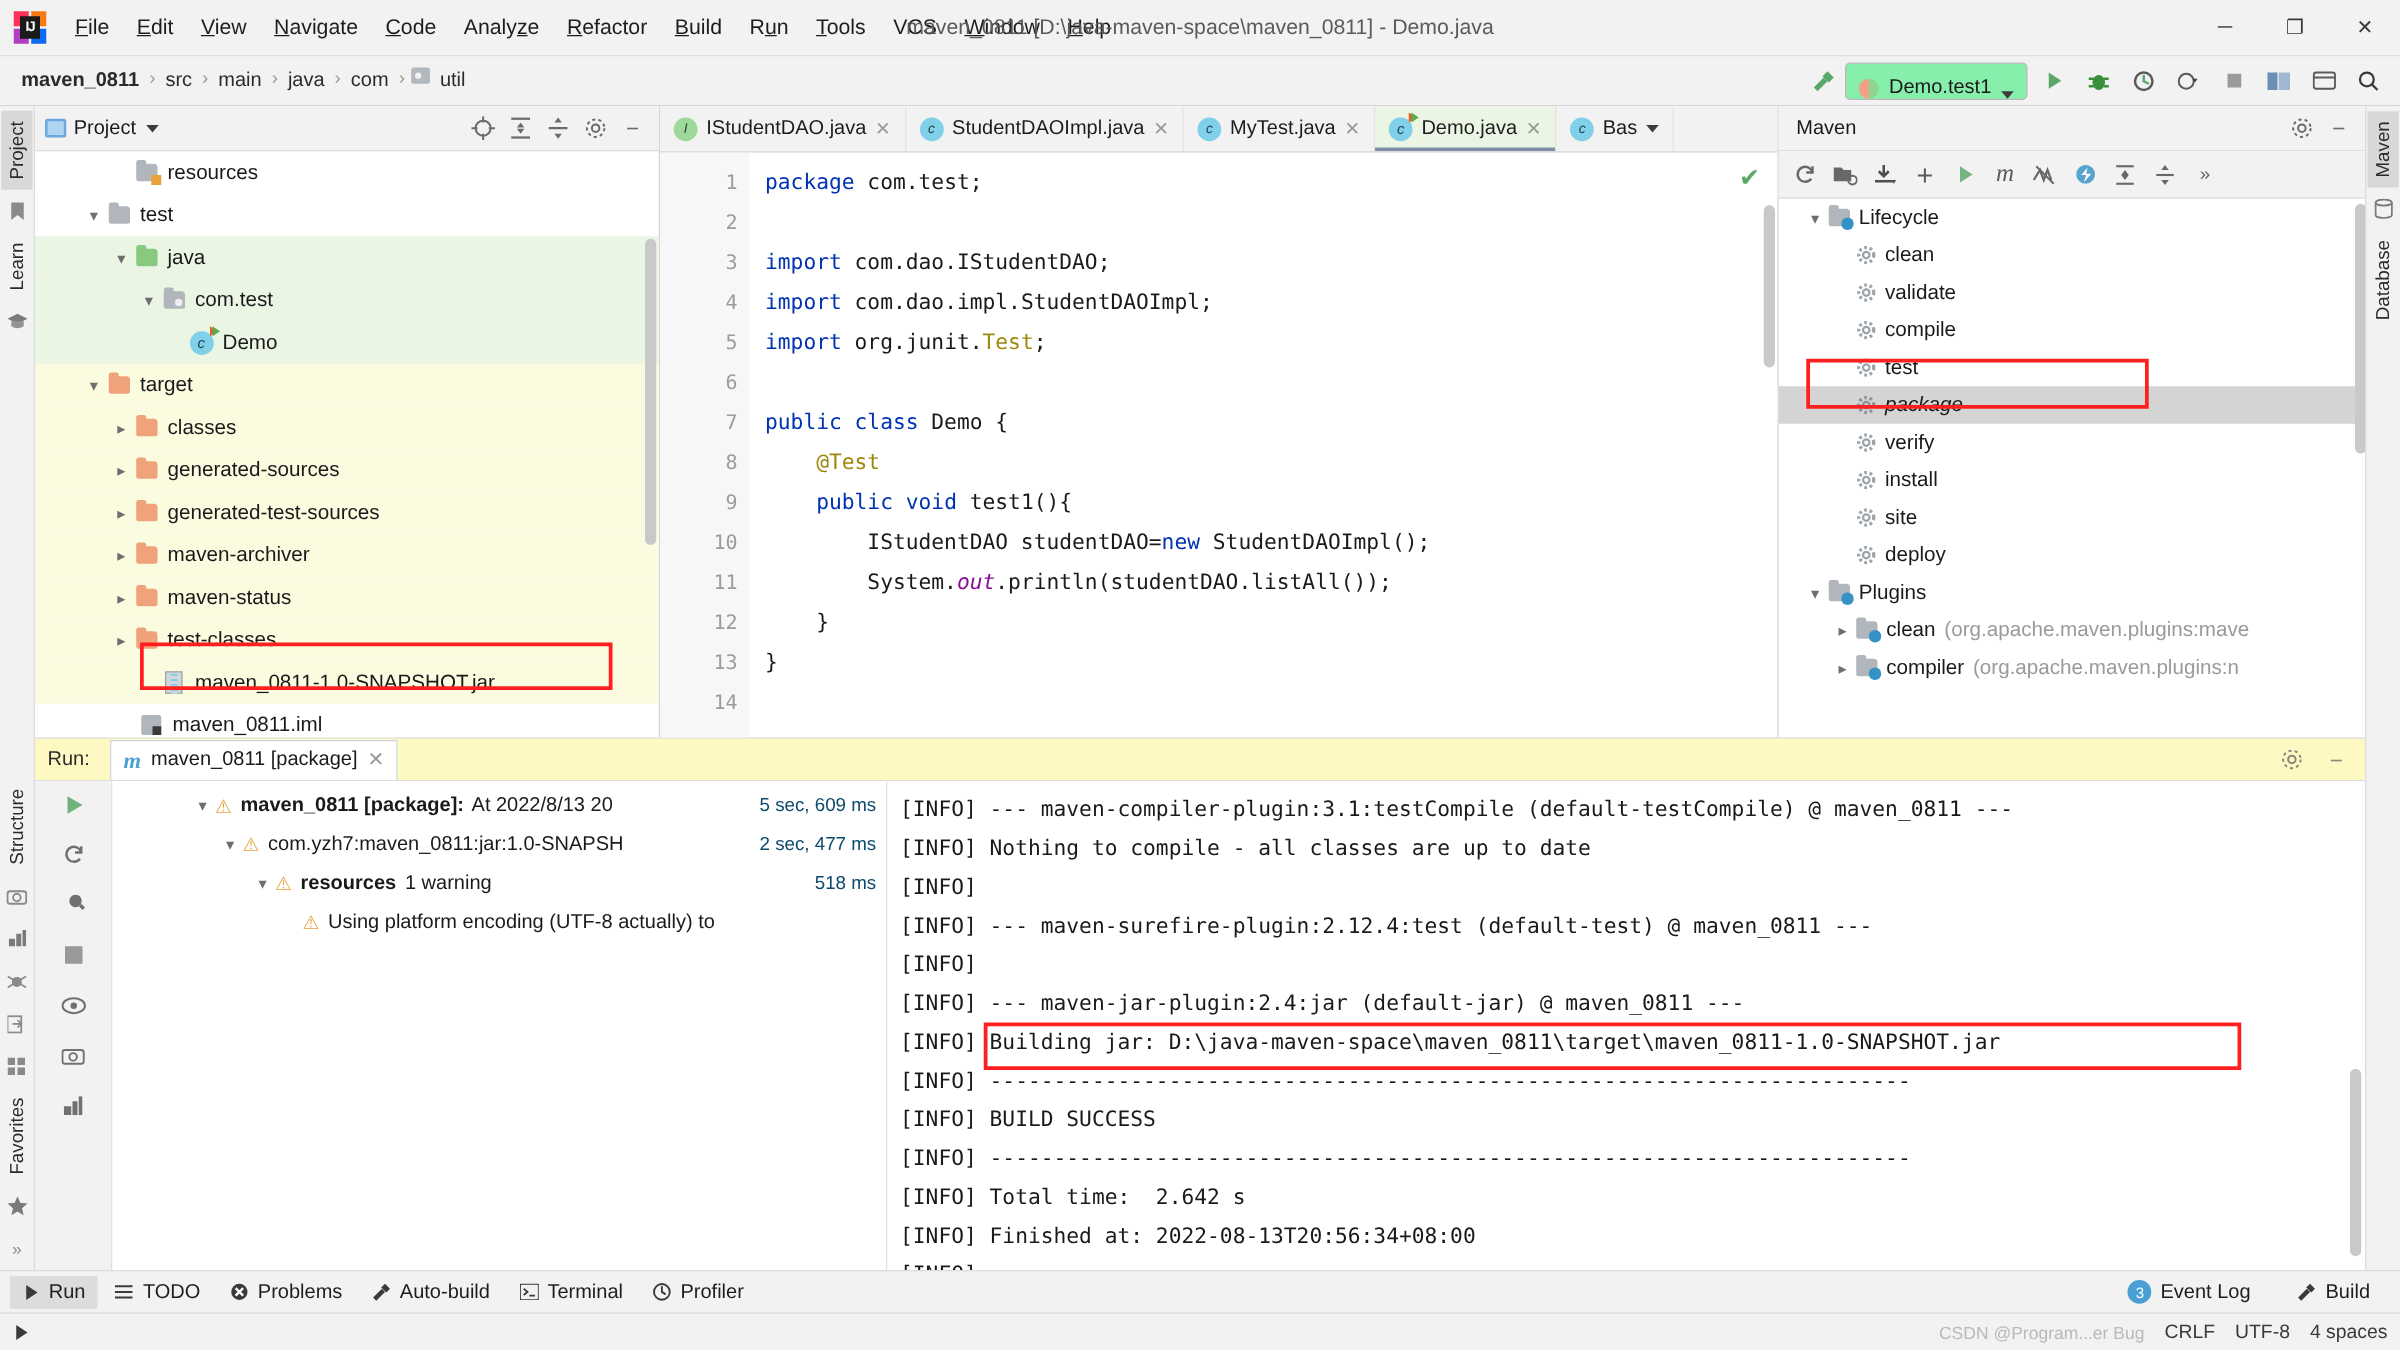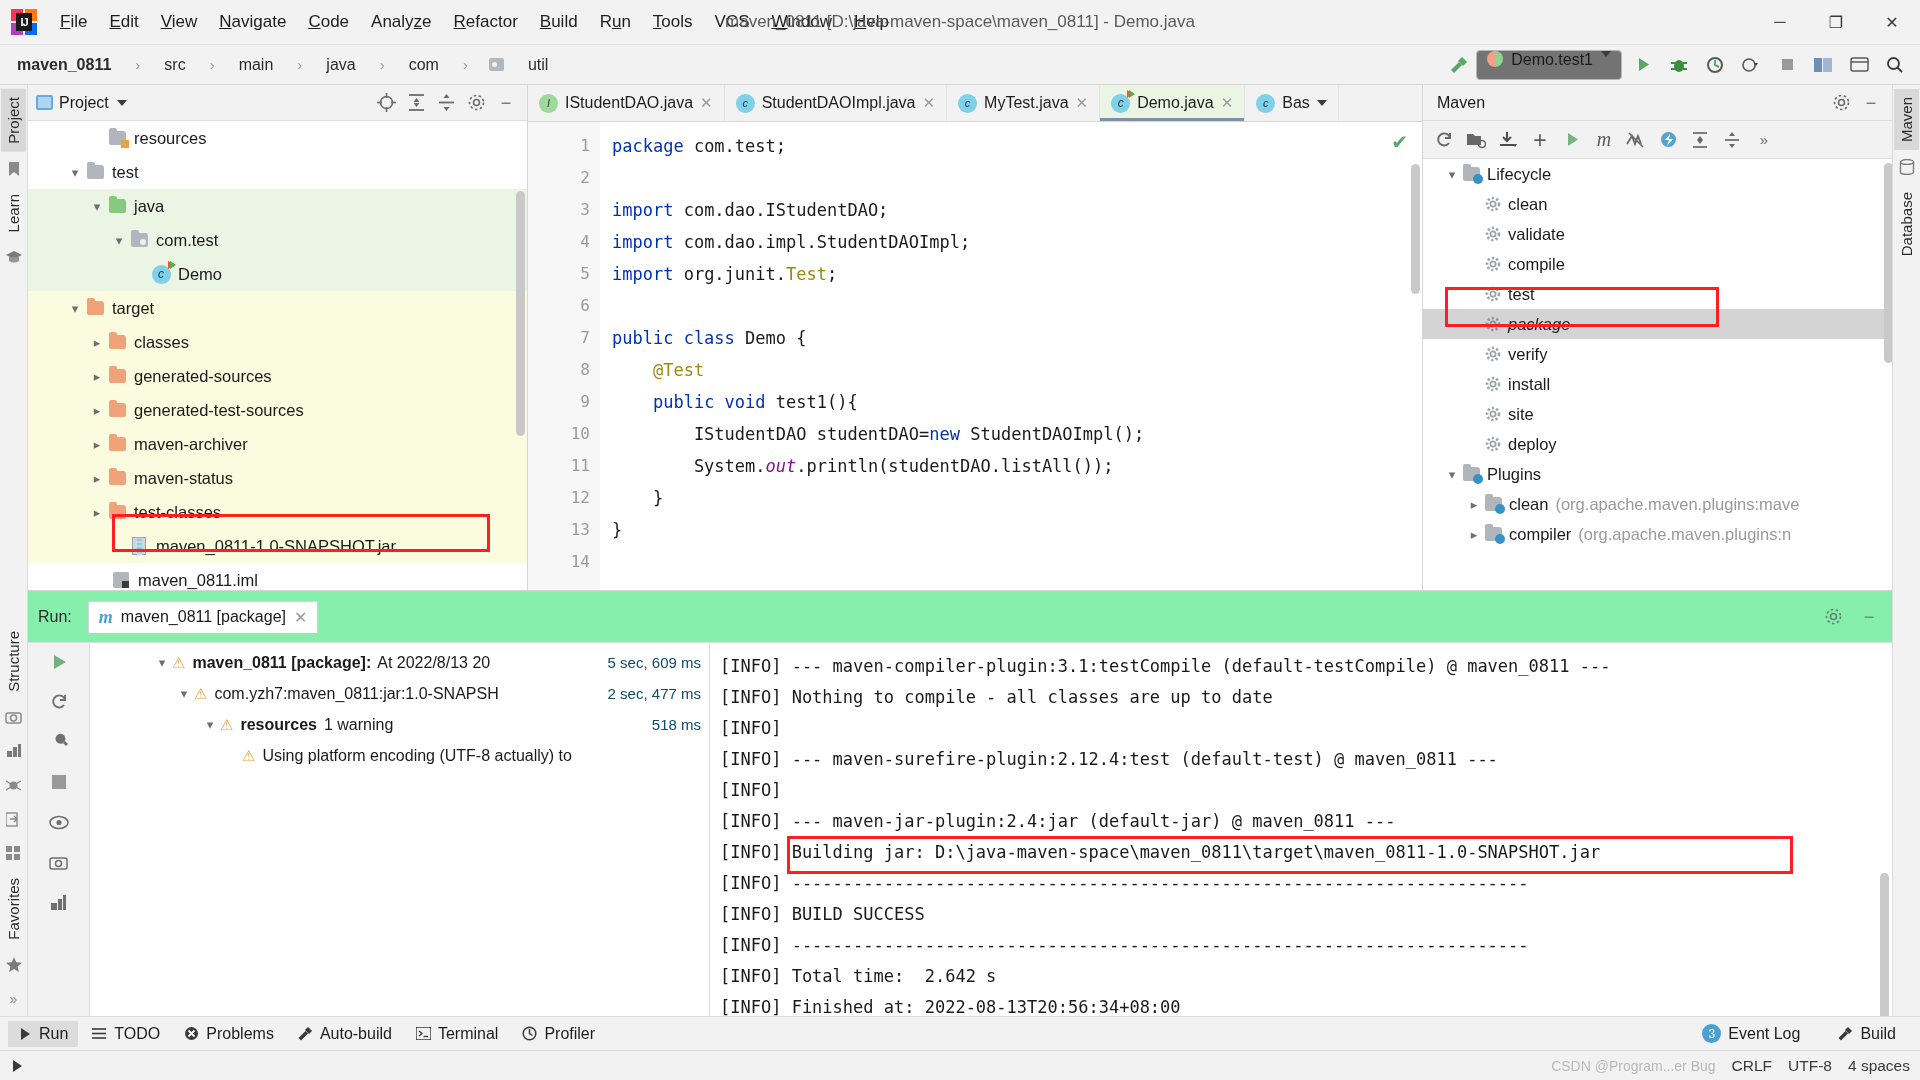--- a/index.html
+++ b/index.html
@@ -34,34 +34,34 @@
     position:absolute; left:0; right:0; text-align:center;
     font-size:17px; color:#5a5a5a; pointer-events:none;
   }
   .win-buttons { margin-left:auto; display:flex; height:45px; z-index:2; }
   .win-btn { width:56px; height:45px; display:flex; align-items:center; justify-content:center;
              font-size:16px; color:#3a3a3a; }
 
   
   .navbar { height:40px; display:flex; align-items:center; background:#f2f2f2;
             border-bottom:1px solid #d6d6d6; flex:none; padding-left:14px; }
-  .crumbs { display:flex; align-items:center; gap:16px; }
+  .crumbs { display:flex; align-items:flex-start; gap:0; }
   .crumb { font-size:16px; color:#2b2b2b; padding:2px 3px; white-space:nowrap; }
   .crumb.bold { font-weight:bold; }
   .crumb-sep { color:#9a9a9a; font-size:15px; margin:0 5px; }
   .crumb-ico { display:inline-block; width:15px; height:13px; background:#b2b8bd; border-radius:2px;
                margin-right:5px; vertical-align:-2px; position:relative; }
   .crumb-ico::after { content:""; position:absolute; left:3px; top:4px; width:5px; height:5px;
                border-radius:50%; background:#f2f2f2; }
   .nav-right { margin-left:auto; display:flex; align-items:center; gap:6px; padding-right:10px; }
   .hammer { width:22px; height:22px; position:relative; }
   .hammer svg { display:block; }
   .runconfig {
-    display:flex; align-items:flex-start; gap:8px; height:30px; padding:0 10px;
-    border:1px solid #b8b8b8; border-radius:4px; background:#737373; font-size:16px;
+    display:flex; align-items:flex-end; gap:8px; height:30px; padding:0 10px;
+    border:1px solid #b8b8b8; border-radius:4px; background:#86efac; font-size:16px;
   }
   .runconfig .dot { width:16px; height:16px; border-radius:50%;
     background:linear-gradient(90deg,#f4a088 0 50%, #8fd48f 50% 100%); }
   .caret { width:0;height:0;border-left:5px solid transparent;border-right:5px solid transparent;
            border-top:6px solid #3c3c3c; }
   .tbtn { width:30px; height:30px; display:flex; align-items:center; justify-content:center; border-radius:4px; }
 
   
   .body { flex:1; display:flex; min-height:0; }
 
@@ -157,21 +157,21 @@
   .mrow.sel { background:#d4d4d4; }
   .gear { width:16px;height:16px; flex:none; margin-right:7px; }
   .phase-muted { color:#9a9a9a; }
   .pfolder { width:17px;height:14px;background:#b0b6bb;border-radius:1px 3px 2px 2px;position:relative;margin-right:7px;}
   .pfolder::before{content:"";position:absolute;top:-3px;left:0;width:8px;height:4px;background:#b0b6bb;border-radius:2px 2px 0 0;}
   .pfolder::after{content:"";position:absolute;right:-3px;bottom:-3px;width:10px;height:10px;border-radius:50%;background:#3592c4;}
 
   
   .runwin { flex:1; display:flex; flex-direction:column; background:#fff; min-height:0;
             border-top:1px solid #d6d6d6; }
-  .run-head { height:52px; display:flex; align-items:center; background:#86efac;
+  .run-head { height:34px; display:flex; align-items:center; background:#fef9c3;
               border-bottom:1px solid #dcdcdc; padding:0 10px; flex:none; font-size:16px; }
   .run-head .lbl { color:#2b2b2b; margin-right:16px; }
   .run-tab { display:flex;align-items:center;gap:8px; background:#fff; padding:5px 10px;
              border:1px solid #d0d4dc; border-bottom:none; font-size:16px; }
   .run-head .icons { margin-left:auto; display:flex; gap:10px; align-items:center; opacity:.8;}
   .run-body { flex:1; display:flex; min-height:0; }
   .run-side { width:62px; background:#f2f2f2; border-right:1px solid #dcdcdc; flex:none;
               display:flex; flex-direction:column; align-items:center; padding-top:6px; gap:14px;}
   .rs-ico { width:26px;height:26px;display:flex;align-items:center;justify-content:center;opacity:.85;}
   .run-tree { width:620px; flex:none; border-right:1px solid #dcdcdc; background:#fff;

